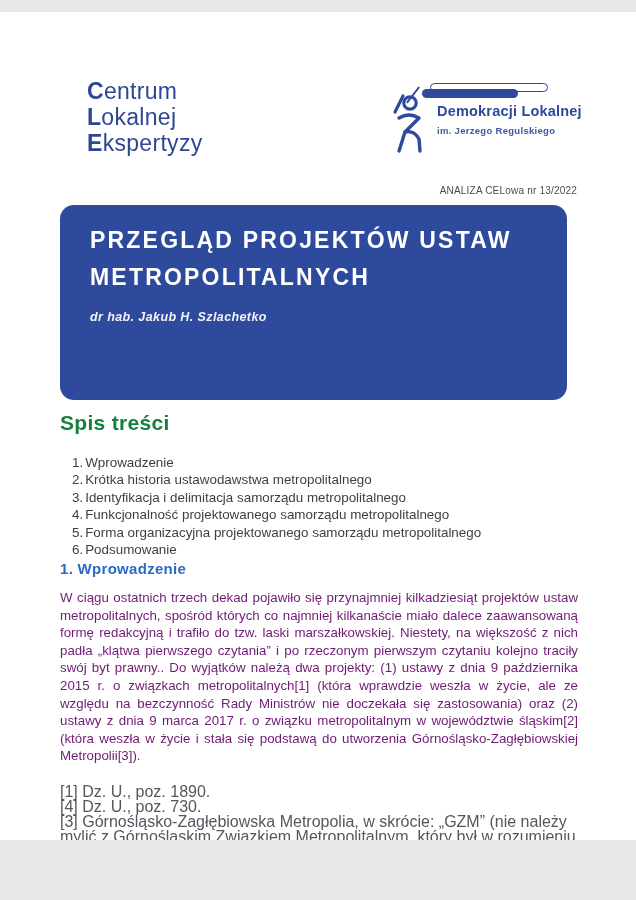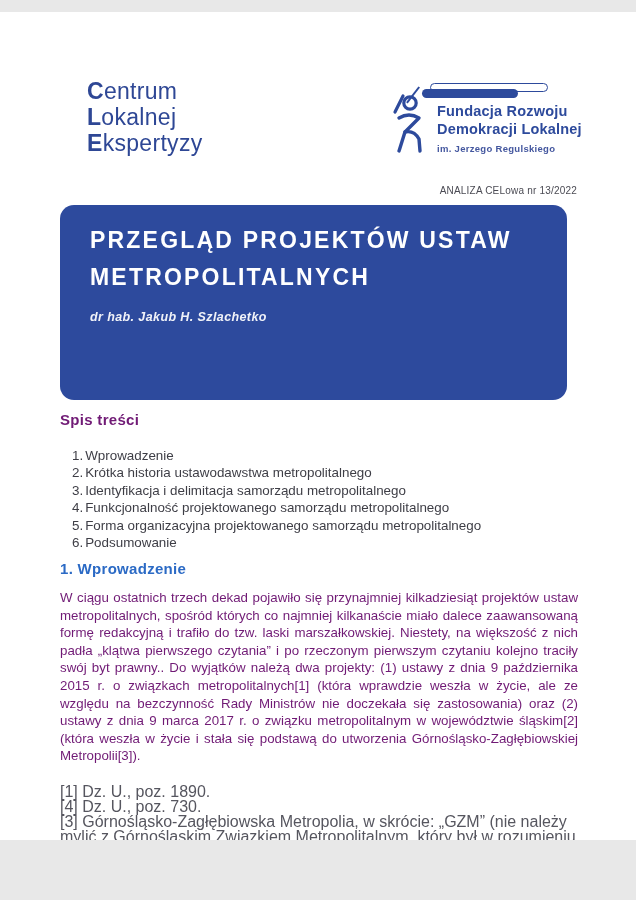--- a/index.html
+++ b/index.html
@@ -107,23 +107,23 @@
     font-size: 12.5px;
     font-style: italic;
     font-weight: 600;
     letter-spacing: 0.4px;
     color: rgba(255,255,255,0.93);
   }
 
   
   .toc { position: absolute; left: 60px; top: 399px; }
   .toc-heading {
-    font-size: 15px;
+    font-size: 21px;
     font-weight: 700;
-    color: #701a75;
+    color: #15803d;
     letter-spacing: 0.3px;
   }
   .toc-list { list-style: none; margin-top: 19px; padding-left: 12px; }
   .toc-list li {
     font-size: 13.4px;
     line-height: 17.4px;
     color: #3e3e46;
   }
   .toc-list .num { margin-right: 2px; }
 
@@ -184,21 +184,20 @@
       <span class="outline-pill"></span>
       <span class="fill-pill"></span>
     </div>
     <svg class="frdl-person" viewBox="0 0 34 66" fill="none">
       <line x1="3" y1="20" x2="11" y2="4" stroke="#2d4a9c" stroke-width="3.2" stroke-linecap="round"></line>
       <circle cx="18" cy="11" r="6.2" stroke="#2d4a9c" stroke-width="3.2"></circle>
       <path d="M7 26 Q17 20 27 26 L13 40 Q22 38 27 47 L28 59" stroke="#2d4a9c" stroke-width="3.4" stroke-linecap="round" stroke-linejoin="round"></path>
       <path d="M13 40 L7 59" stroke="#2d4a9c" stroke-width="3.4" stroke-linecap="round"></path>
     </svg>
     <div class="frdl-text">
-      <div class="name">Fundacja Rozwoju</div>
       <div class="name">Demokracji Lokalnej</div>
       <div class="sub">im. Jerzego Regulskiego</div>
     </div>
   </div>
 
   <div class="analysis-label">ANALIZA CELowa nr 13/2022</div>
 
   <div class="banner">
     <h1>PRZEGLĄD PROJEKTÓW USTAW METROPOLITALNYCH</h1>
     <div class="author">dr hab. Jakub H. Szlachetko</div>

